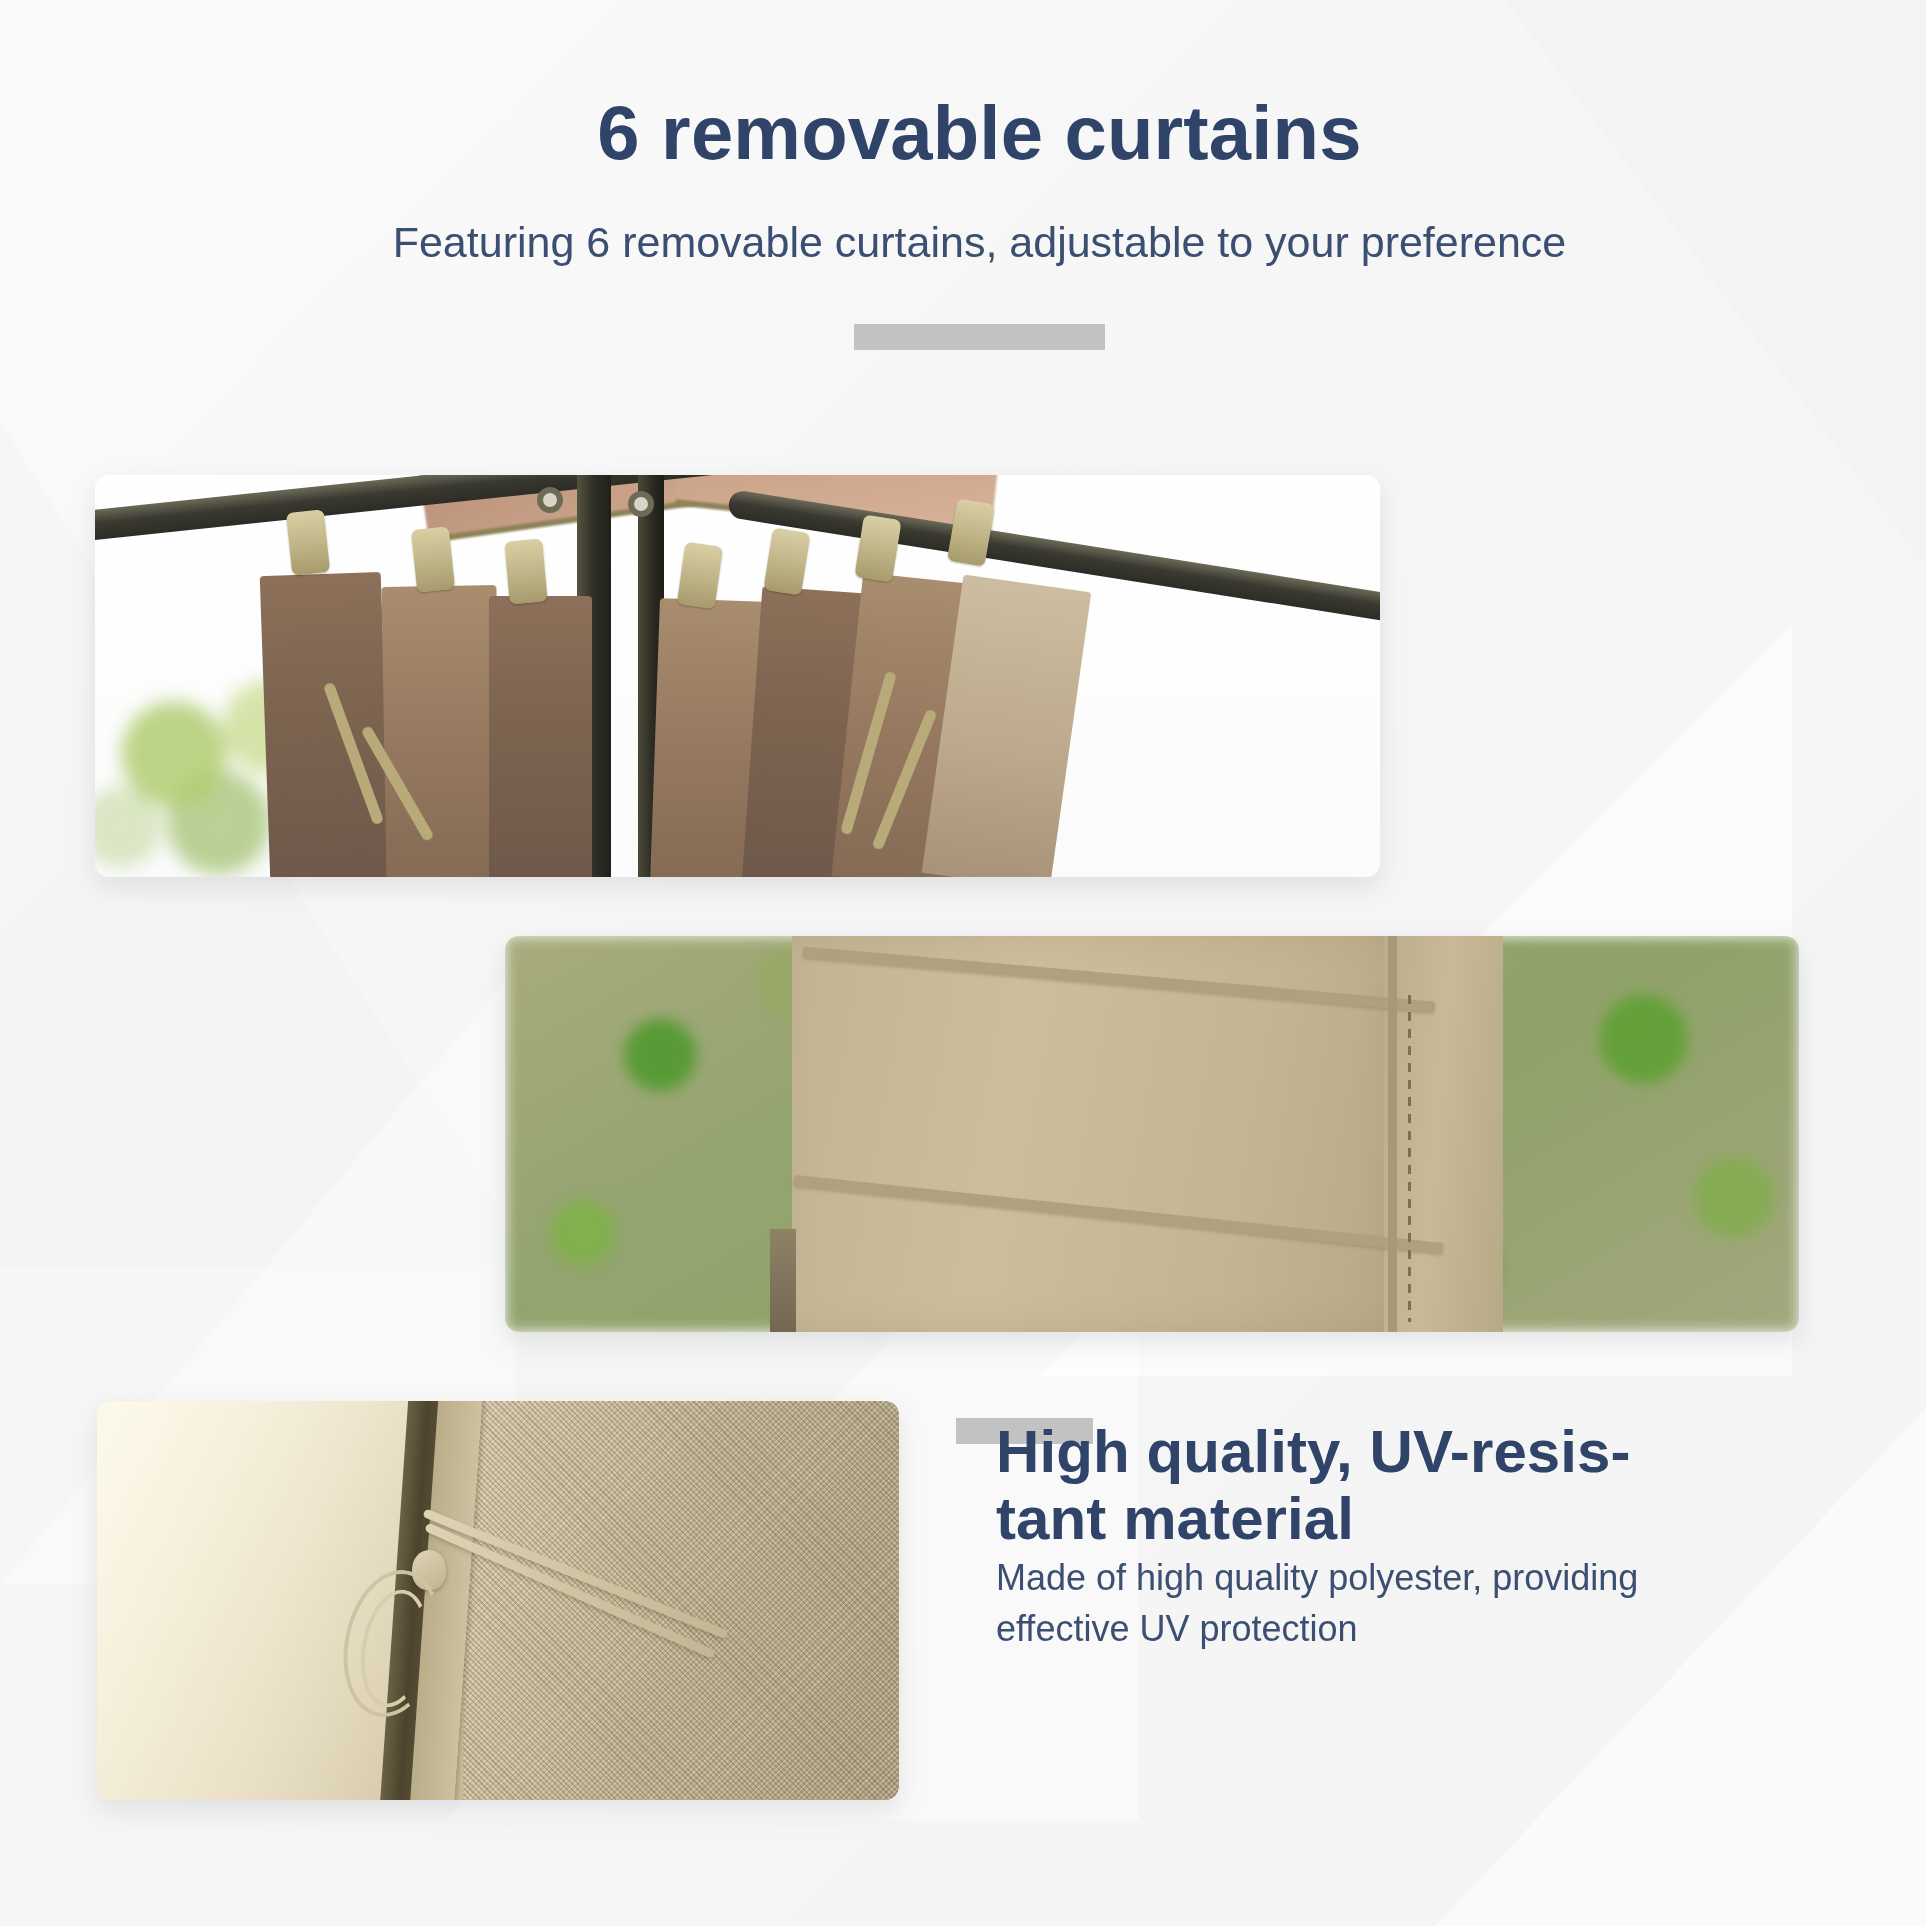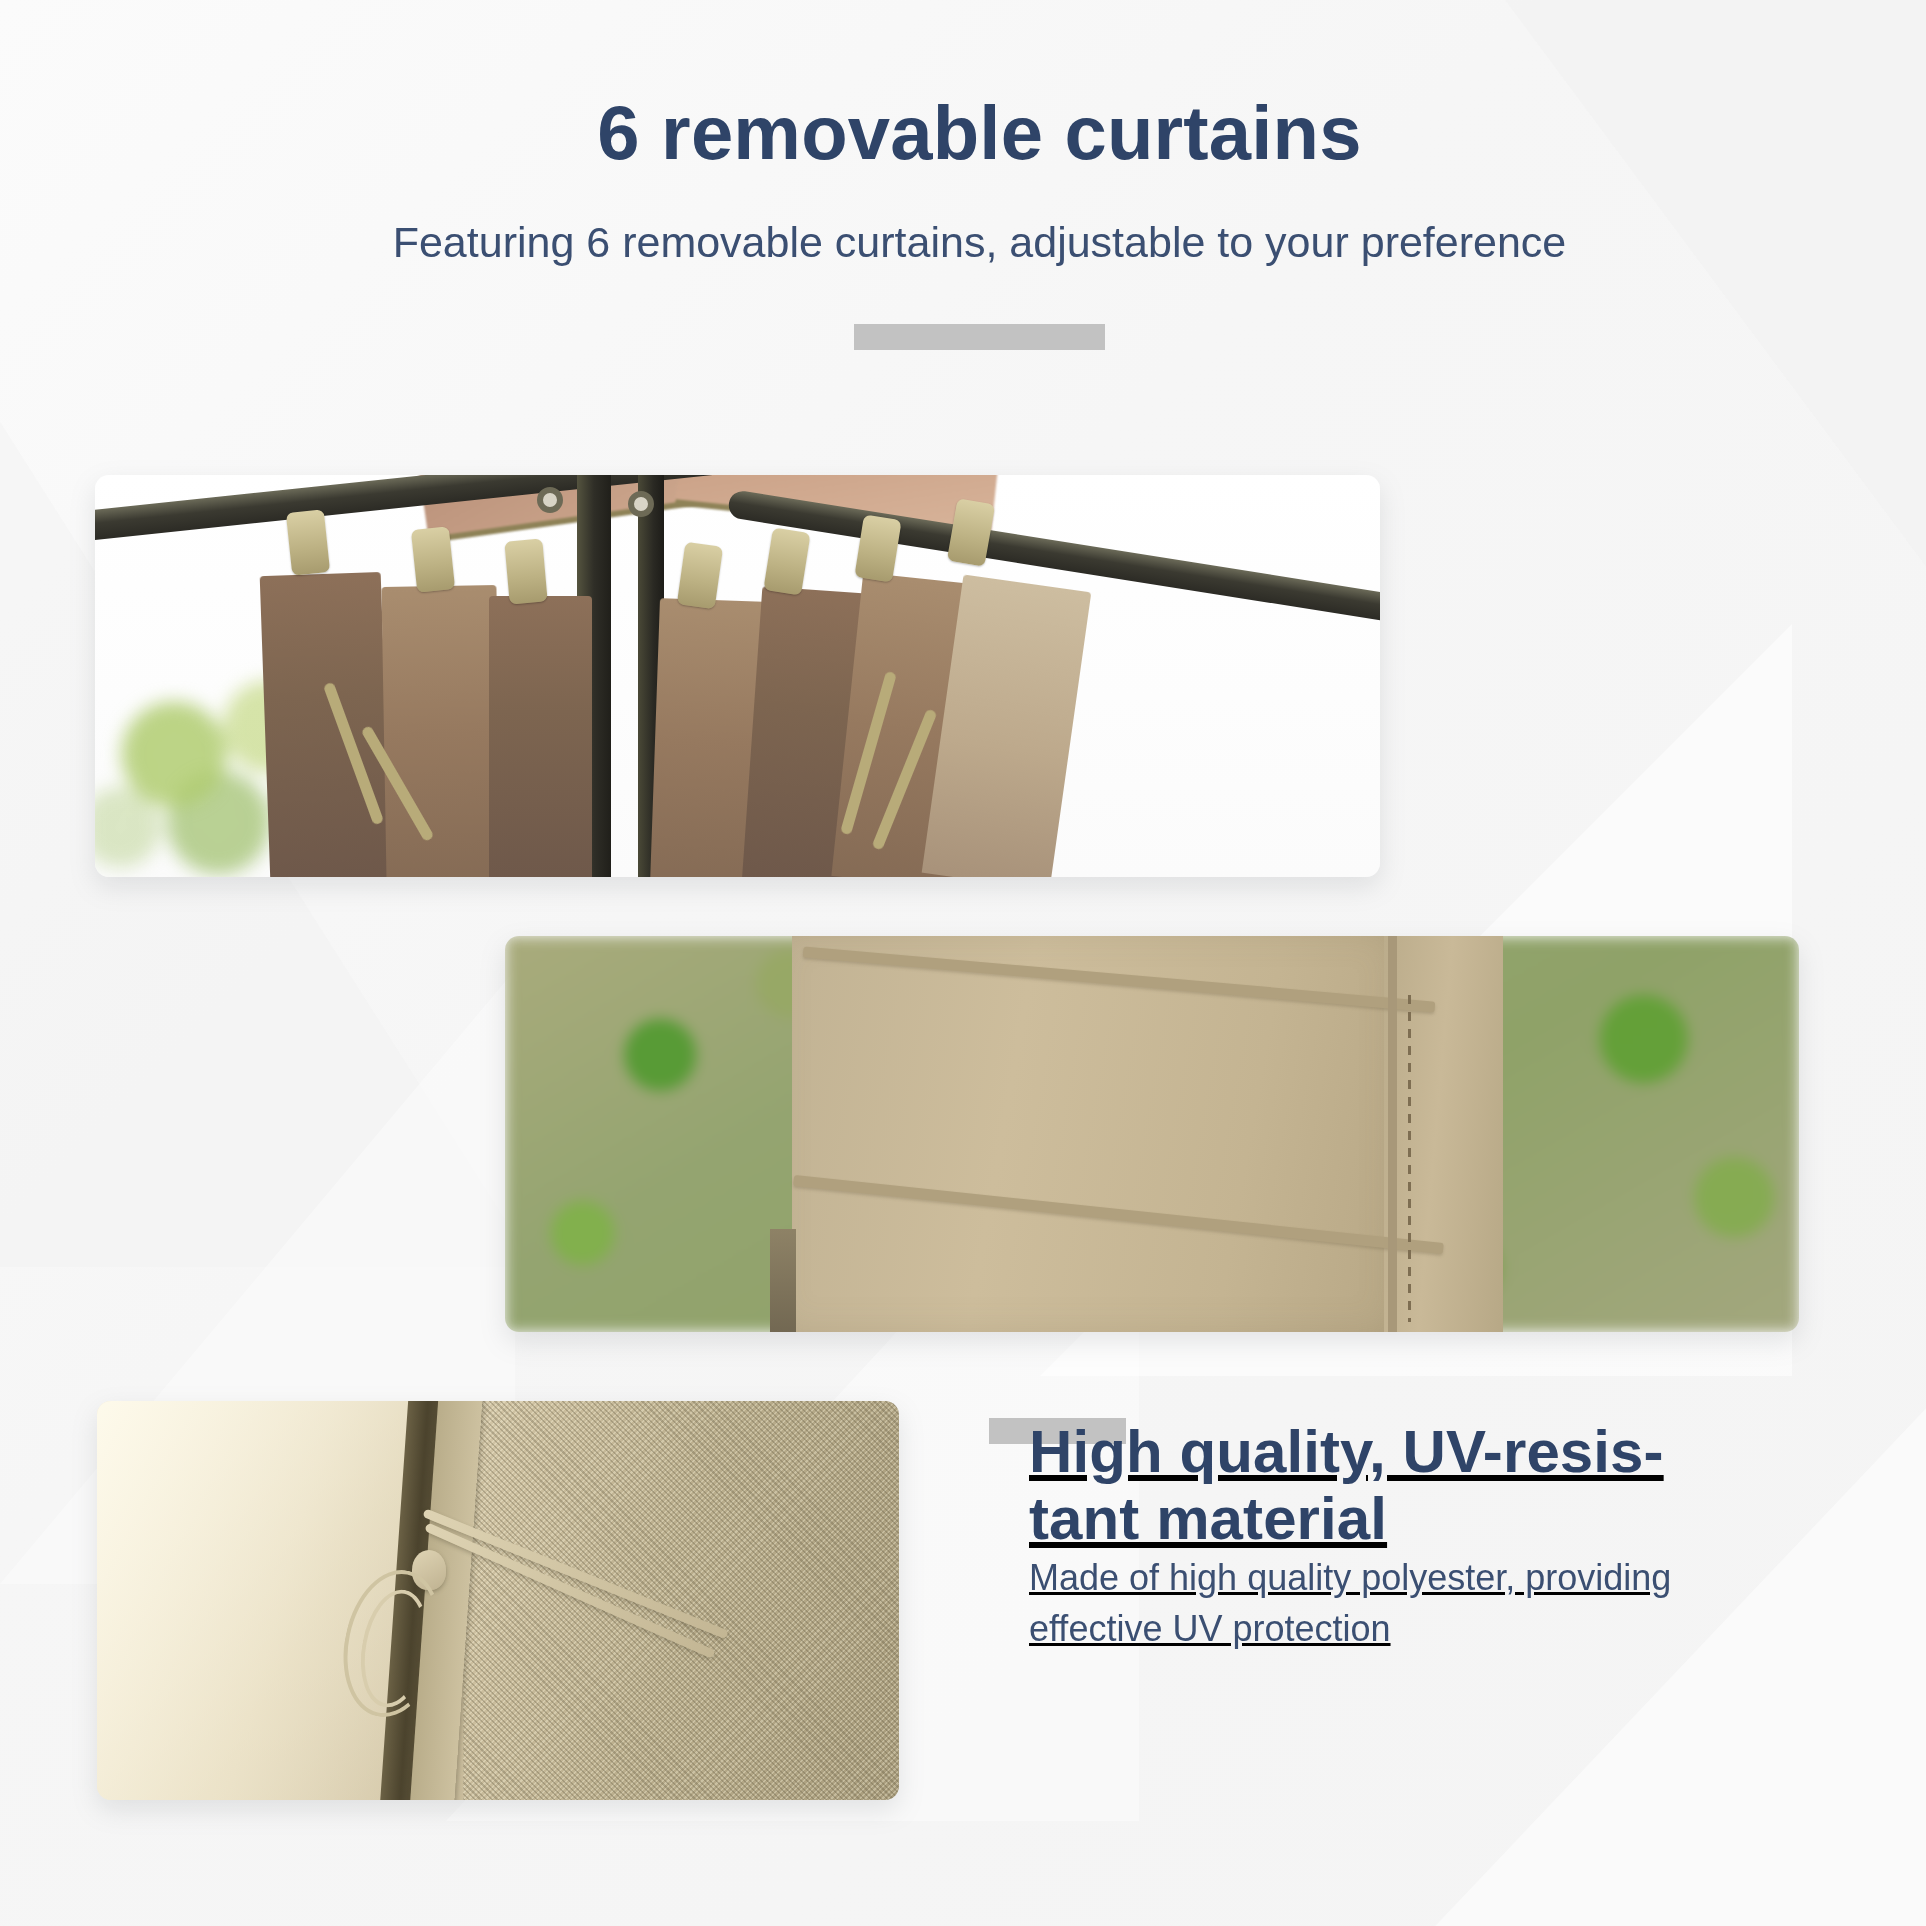--- a/index.html
+++ b/index.html
@@ -227,21 +227,21 @@
   .p3-cord-arm.a2{ left:329px; top:121px; width:315px; transform:rotate(24deg);
     transform-origin:left center; }
   .p3-knot{
     position:absolute; left:315px; top:149px; width:34px; height:40px;
     border-radius:50% 50% 45% 45%;
     background:linear-gradient(150deg,#dfd4b4,#bfb291);
     box-shadow:0 2px 4px rgba(70,62,42,.35);
   }
 
   
-  .bottom-block{ position:absolute; left:1029px; top:1418px; width:822px;text-decoration:underline; }
+  .bottom-block{ position:absolute; left:996px; top:1418px; width:822px; }
   .accent-bar{
     position:absolute; left:-40px; top:0px;
     width:137px; height:26px; background:#c2c2c2;
   }
   .heading{
     position:relative;
     font-size:60px; font-weight:700; color:#2f4468;
     line-height:1.12; letter-spacing:0.1px;
     white-space:pre-line;
   }

